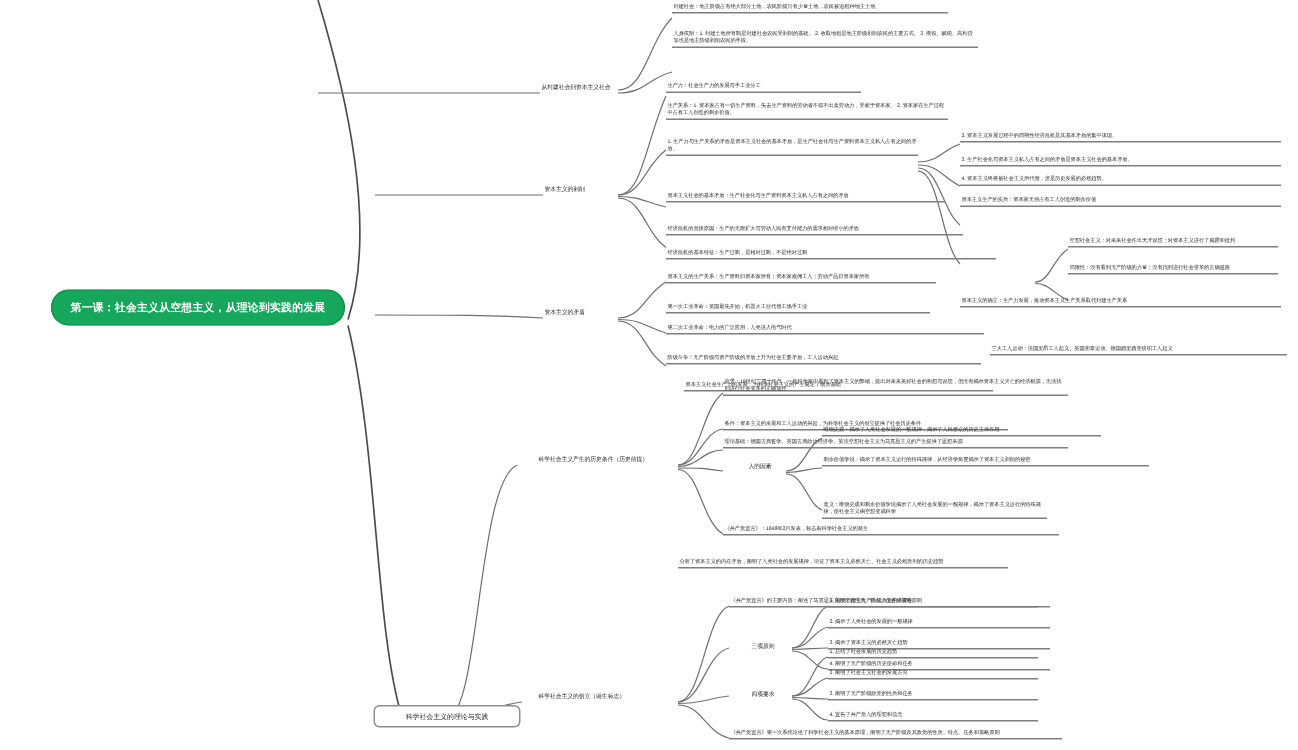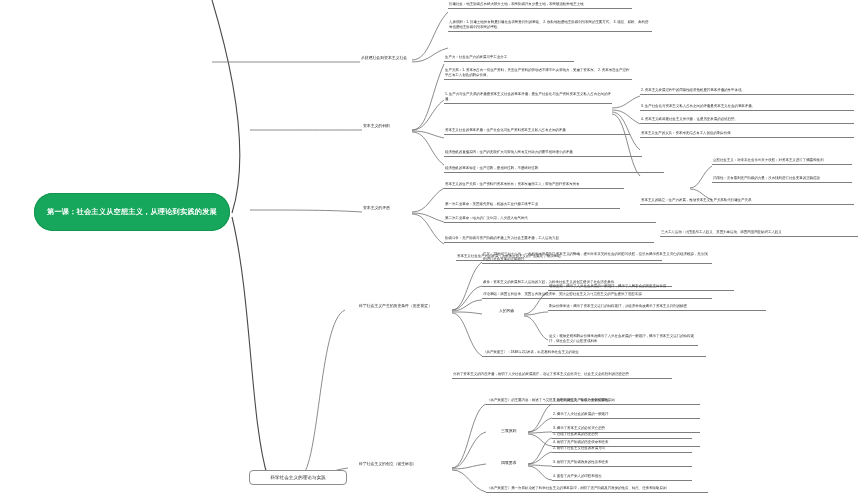--- a/index.html
+++ b/index.html
@@ -123,21 +123,21 @@
       <path d="M528,433 C540,433 542,432 552,432"></path>
       <path d="M528,434 C540,434 542,446 552,446"></path>
 
       <path d="M528,464 C540,464 542,440 552,438"></path>
       <path d="M528,464 C540,464 542,454 552,452"></path>
       <path d="M528,465 C540,465 542,466 552,466"></path>
       <path d="M528,466 C540,466 542,480 552,480"></path>
     </g>
   </svg>
 
-  <div class="root-node" style="left:34px;top:193px;width:196px;height:38px;">
+  <div class="root-node" style="left:34px;top:193px;width:196px;height:24px;">
     <span>第一课：社会主义从空想主义，从理论到实践的发展</span>
   </div>
 
   <div class="box-node" style="left:249px;top:470px;width:98px;height:15px;">
     <span>科学社会主义的理论与实践</span>
   </div>
 
   <div class="u-node lbl nb" style="left:360px;top:55px;width:54px;">从封建社会到资本主义社会</div>
 
   <div class="u-node lbl nb" style="left:362px;top:123px;width:50px;">资本主义的剥削</div>

